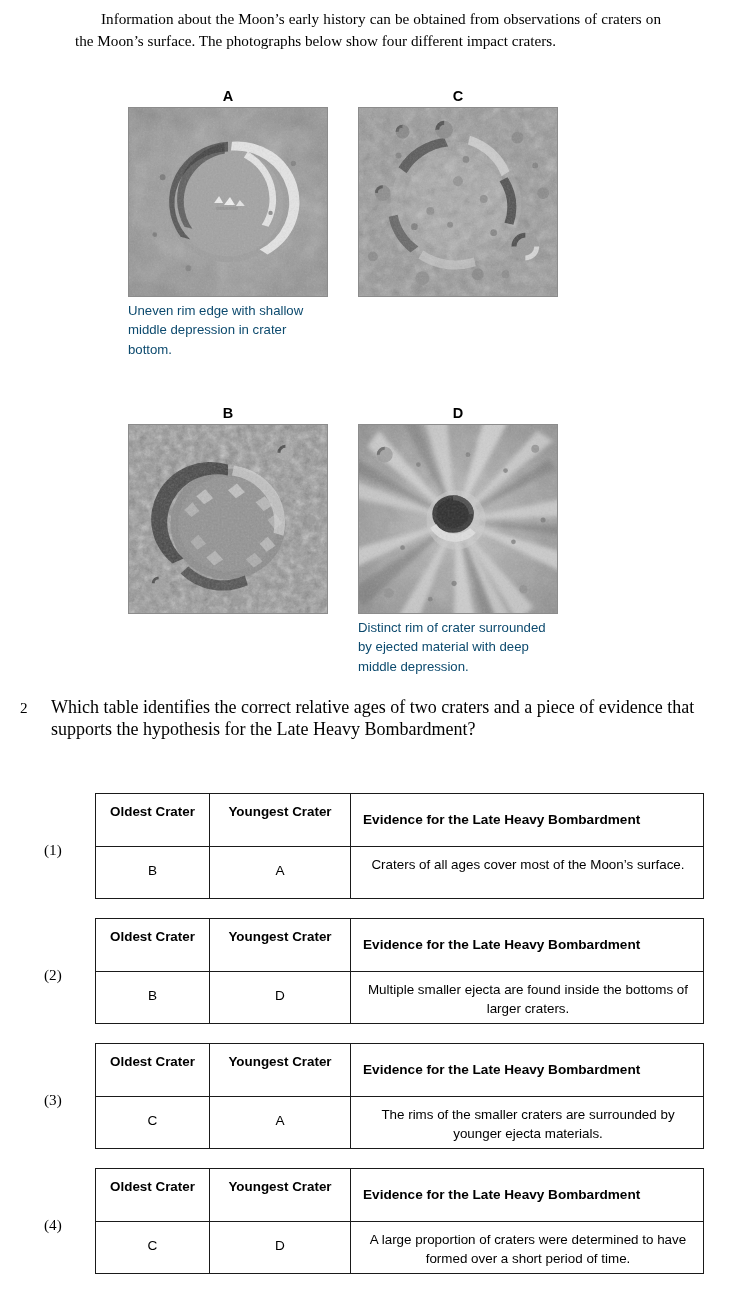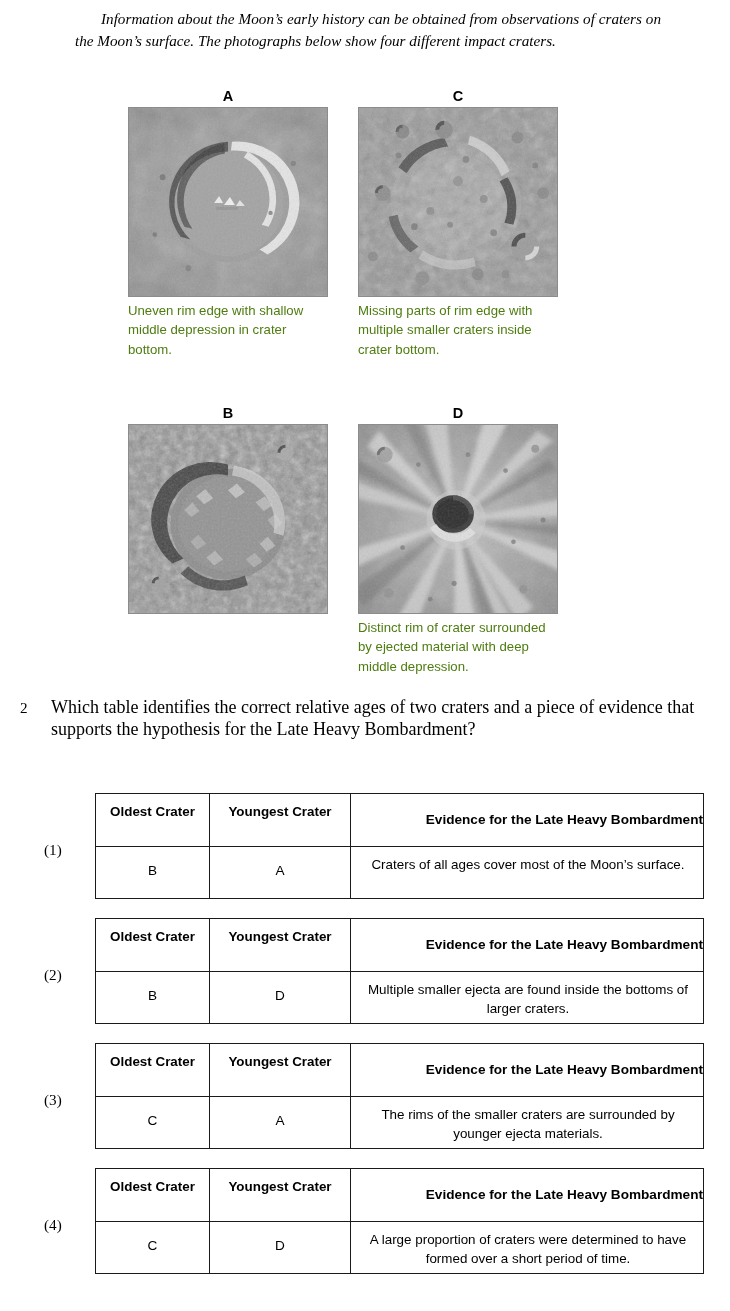--- a/index.html
+++ b/index.html
@@ -23,21 +23,20 @@
     top: 8px;
     width: 586px;
   }
   #intro-text {
     font-family: "Liberation Serif", serif;
     font-size: 15.2px;
     line-height: 21.5px;
     text-align: justify;
     text-indent: 26px;
     margin: 0;
-    font-style: italic;
   }
 
   
   #figure-grid {
     position: absolute;
     left: 0;
     top: 88px;
     width: 730px;
   }
   .fig-row {
@@ -65,21 +64,21 @@
     height: 190px;
     display: block;
     border: 1px solid #8c8c8c;
     box-sizing: border-box;
     background: #9a9a9a;
   }
   .fig-caption {
     font-family: "Liberation Sans", sans-serif;
     font-size: 13.2px;
     line-height: 19.3px;
-    color: #4d7c0f;
+    color: #0c4a6e;
     margin-top: 4px;
     width: 196px;
   }
 
   
   #question-block {
     position: absolute;
     left: 20px;
     top: 697px;
     width: 690px;
@@ -141,21 +140,21 @@
     height: 53px;
     font-family: "Liberation Sans", sans-serif;
     font-weight: bold;
     font-size: 13.4px;
     line-height: 16px;
     text-align: center;
     padding-top: 10px !important;
     box-sizing: border-box;
   }
   .hdr-cell.evidence {
-    text-align: right;
+    text-align: left;
     padding-left: 12px !important;
     padding-top: 18px !important;
     font-size: 13.6px;
   }
   .val-cell {
     height: 52px;
     font-family: "Liberation Sans", sans-serif;
     font-size: 13.6px;
     line-height: 17px;
     text-align: center;
@@ -289,21 +288,20 @@
           <circle cx="136" cy="126" r="3.4" fill="#858585"></circle>
           <circle cx="92" cy="118" r="3" fill="#8a8a8a"></circle>
           <circle cx="108" cy="52" r="3.4" fill="#868686"></circle>
           <circle cx="148" cy="168" r="4" fill="#8d8d8d"></circle>
           <circle cx="14" cy="150" r="5" fill="#8c8c8c"></circle>
           <circle cx="40" cy="48" r="3" fill="#838383"></circle>
           <circle cx="178" cy="58" r="3" fill="#838383"></circle>
         </g>
         <rect width="200" height="190" filter="url(#nC2)" opacity="0.5"></rect>
       </svg>
-      <div class="fig-caption">Missing parts of rim edge with multiple smaller craters inside crater bottom.</div>
     </div>
   </div>
 
   <div class="fig-row" style="height:300px;">
 
     <div class="fig-cell col-left" style="top:12px;">
       <div class="fig-label">B</div>
       <svg class="fig-photo" viewBox="0 0 200 190" preserveAspectRatio="none">
         <defs>
           <filter id="nB" x="0" y="0" width="100%" height="100%">

